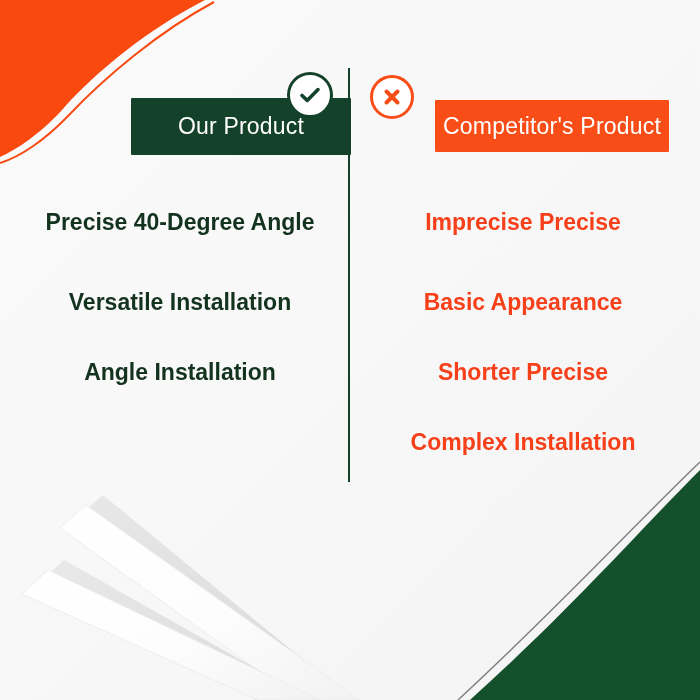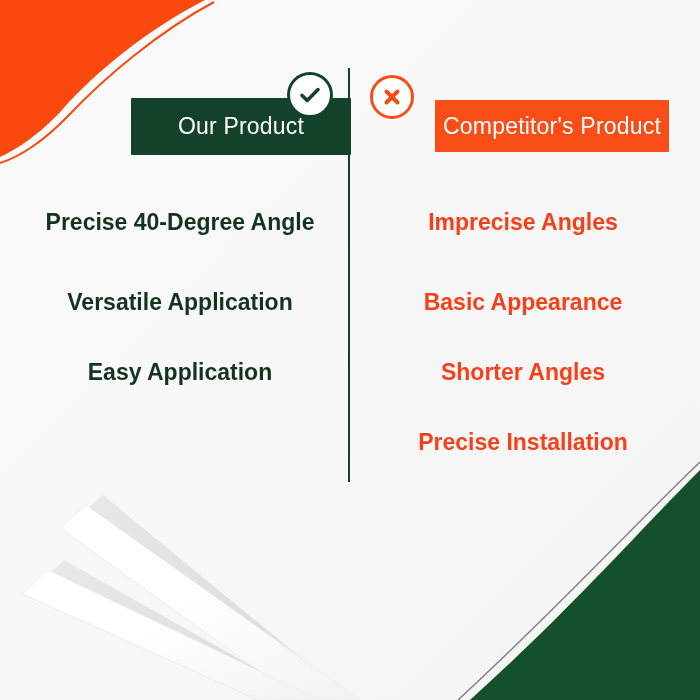--- a/index.html
+++ b/index.html
@@ -209,25 +209,25 @@
     <div class="badge badge-theirs">Competitor's Product</div>
 
     <div class="status-circle circle-cross">
       <svg width="24" height="24" viewBox="0 0 24 24">
         <path d="M6.5,6.5 L17.5,17.5 M17.5,6.5 L6.5,17.5" fill="none" stroke="#f84d17" stroke-width="4" stroke-linecap="round"></path>
       </svg>
     </div>
 
     <div class="col col-left">
       <div class="feature-row">Precise 40-Degree Angle</div>
-      <div class="feature-row">Versatile Application</div>
-      <div class="feature-row">Easy Application</div>
+      <div class="feature-row">Versatile Installation</div>
+      <div class="feature-row">Angle Installation</div>
     </div>
 
     <div class="col col-right">
-      <div class="feature-row">Imprecise Angles</div>
+      <div class="feature-row">Imprecise Precise</div>
       <div class="feature-row">Basic Appearance</div>
-      <div class="feature-row">Shorter Angles</div>
-      <div class="feature-row">Precise Installation</div>
+      <div class="feature-row">Shorter Precise</div>
+      <div class="feature-row">Complex Installation</div>
     </div>
 
   </div>
 </div>
 
 </body></html>

